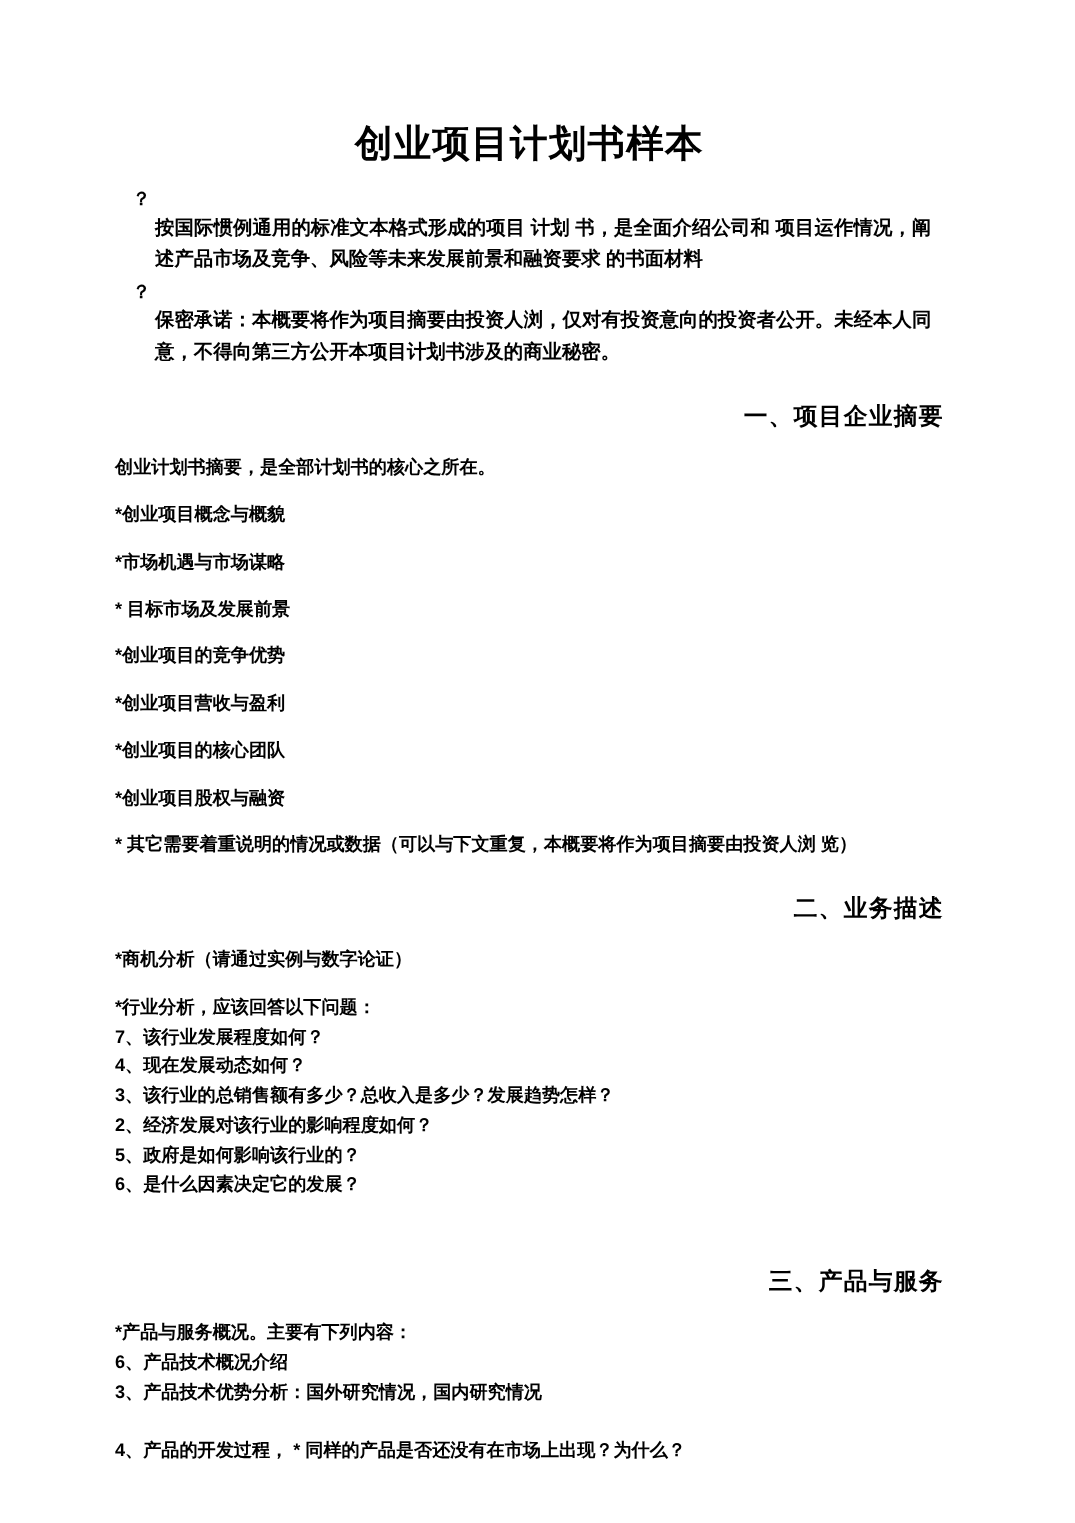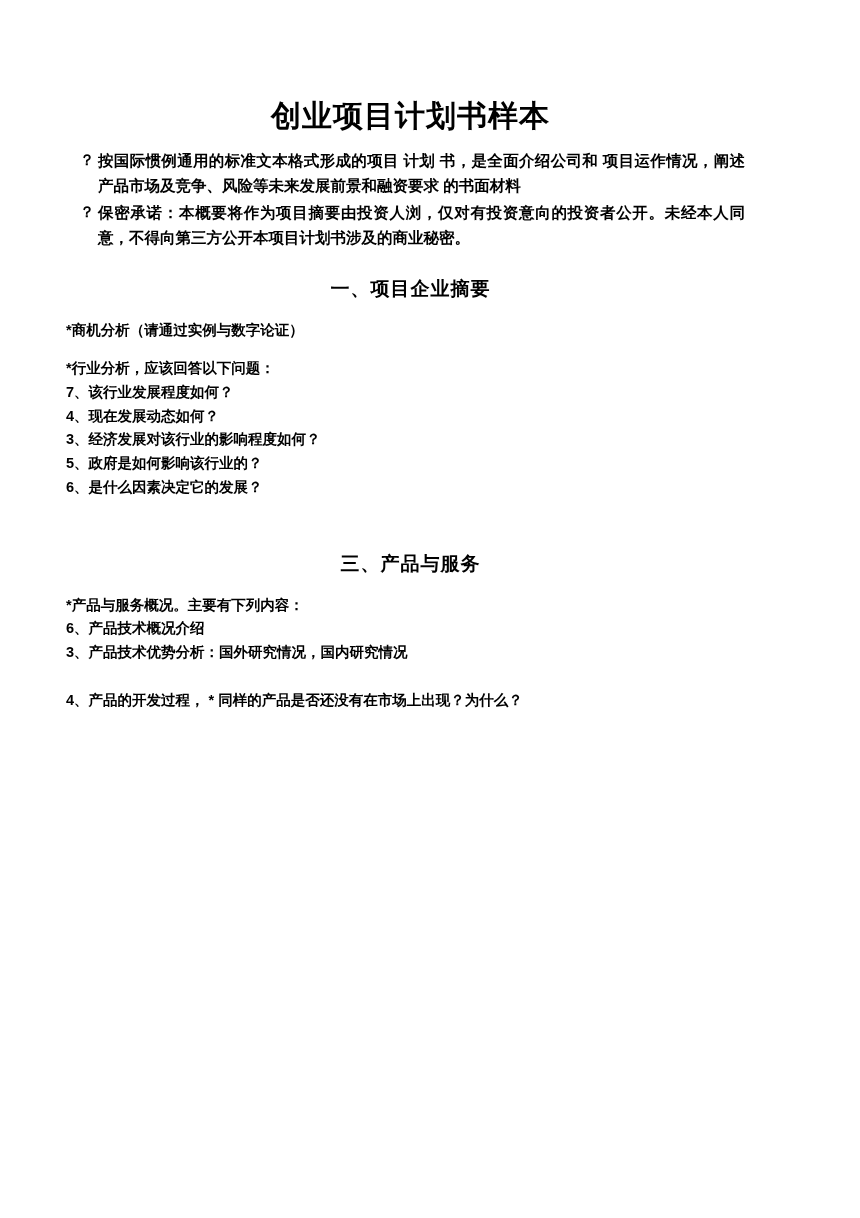--- a/index.html
+++ b/index.html
@@ -12,21 +12,21 @@
     height: 1218px;
     font-family: "Liberation Sans", "DejaVu Sans", sans-serif;
     color: #000000;
     overflow: hidden;
   }
   .page {
     position: relative;
     width: 860px;
     height: 1218px;
     box-sizing: border-box;
-    padding: 80px 105px 40px 66px;
+    padding: 80px 105px 40px 92px;
   }
   .doc-title {
     text-align: center;
     font-size: 30px;
     font-weight: bold;
     letter-spacing: 1px;
     margin: 18px 0 14px 0;
     line-height: 1.2;
   }
   .bullet-block {
@@ -45,23 +45,24 @@
     width: 22px;
     flex: 0 0 22px;
     text-align: center;
     font-weight: bold;
     font-size: 15px;
   }
   .bullet-text {
     flex: 1;
     text-align: justify;
     text-justify: inter-ideograph;
+    margin-top: 22px;
   }
   .section-heading {
-    text-align: center;
+    text-align: right;
     font-size: 19px;
     font-weight: bold;
     margin: 26px 0 18px 0;
     letter-spacing: 1px;
   }
   .para {
     font-size: 14.5px;
     font-weight: bold;
     line-height: 1.5;
     margin: 0 0 16px 0;
@@ -90,28 +91,41 @@
       <span class="bullet-mark">？</span>
       <span class="bullet-text">按国际惯例通用的标准文本格式形成的项目 计划 书，是全面介绍公司和 项目运作情况，阐述产品市场及竞争、风险等未来发展前景和融资要求 的书面材料</span>
     </div>
     <div class="bullet-row">
       <span class="bullet-mark">？</span>
       <span class="bullet-text">保密承诺：本概要将作为项目摘要由投资人浏，仅对有投资意向的投资者公开。未经本人同意，不得向第三方公开本项目计划书涉及的商业秘密。</span>
     </div>
   </div>
 
   <div class="section-heading">一、项目企业摘要</div>
+  <div>
+    <div class="para">创业计划书摘要，是全部计划书的核心之所在。</div>
+    <div class="para">*创业项目概念与概貌</div>
+    <div class="para">*市场机遇与市场谋略</div>
+    <div class="para">* 目标市场及发展前景</div>
+    <div class="para">*创业项目的竞争优势</div>
+    <div class="para">*创业项目营收与盈利</div>
+    <div class="para">*创业项目的核心团队</div>
+    <div class="para">*创业项目股权与融资</div>
+    <div class="para wrap">* 其它需要着重说明的情况或数据（可以与下文重复，本概要将作为项目摘要由投资人浏 览）</div>
+  </div>
 
+  <div class="section-heading">二、业务描述</div>
   <div>
     <div class="para">*商机分析（请通过实例与数字论证）</div>
     <div class="list-group">
       <div class="para tight">*行业分析，应该回答以下问题：</div>
       <div class="para tight">7、该行业发展程度如何？</div>
       <div class="para tight">4、现在发展动态如何？</div>
-      <div class="para tight">3、经济发展对该行业的影响程度如何？</div>
+      <div class="para tight">3、该行业的总销售额有多少？总收入是多少？发展趋势怎样？</div>
+      <div class="para tight">2、经济发展对该行业的影响程度如何？</div>
       <div class="para tight">5、政府是如何影响该行业的？</div>
       <div class="para tight">6、是什么因素决定它的发展？</div>
     </div>
     <div class="spacer-sm"></div>
   </div>
 
   <div class="section-heading">三、产品与服务</div>
   <div>
     <div class="list-group">
       <div class="para tight">*产品与服务概况。主要有下列内容：</div>

